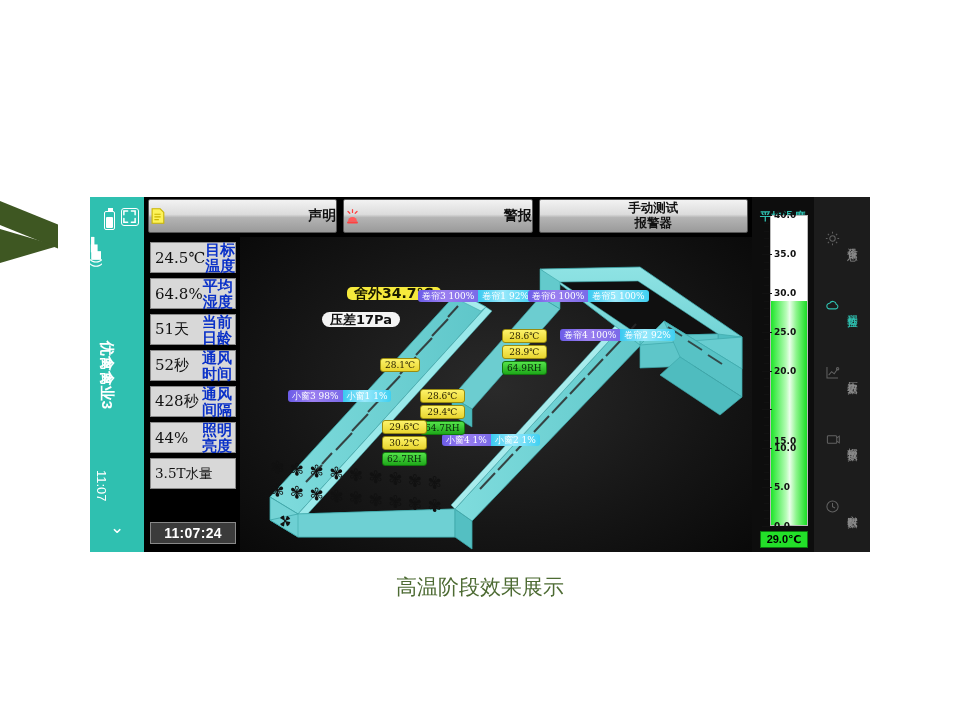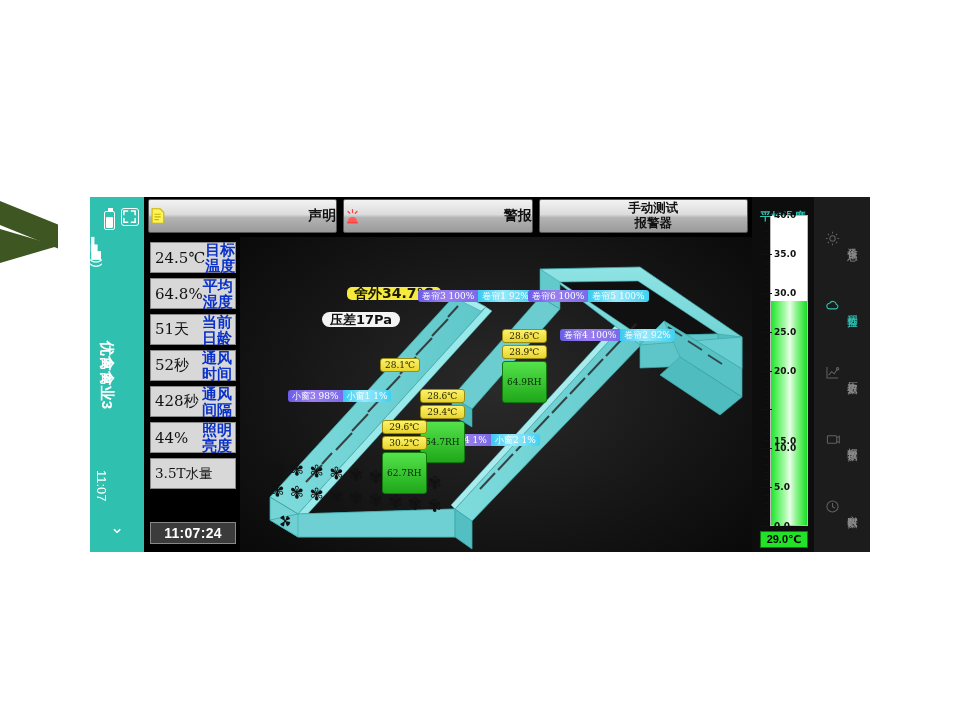--- a/index.html
+++ b/index.html
@@ -197,21 +197,21 @@
     border: 1px solid #9a8c10;
     color: #2b2300;
     font-size: 9px; line-height: 12px; padding: 0 4px; border-radius: 3px;
     text-align: center;
     font-family: "DejaVu Serif","Liberation Serif",serif;
   }
   .chip-g {
     background: linear-gradient(#54e24a, #1fa81a);
     border: 1px solid #117a0d;
     color: #08260a;
-    font-size: 9px; line-height: 12px; padding: 14px 4px; border-radius: 3px;
+    font-size: 9px; line-height: 12px; padding: 0 4px; border-radius: 3px;
     font-family: "DejaVu Serif","Liberation Serif",serif;
   }
 
   .big-yellow {
     background: #f6ea3c; color:#1b1b00;
     font-size: 14px; font-weight: 600; padding: 1px 7px; border-radius: 5px;
     font-family: "DejaVu Sans","Liberation Sans",sans-serif;
   }
   .big-white {
     background: #f4f4f4; color:#111;
@@ -662,13 +662,14 @@
             <circle cx="10" cy="10" r="6.6"></circle>
                 <path d="M10 6 v4.2 l3 1.6"></path>
           </g>
             </svg>
         </span>
       </div>
     </div>
 
   </div>
 
+  <div class="caption" data-name="slide-caption">高温阶段效果展示</div>
 </div>
 
 </body></html>

